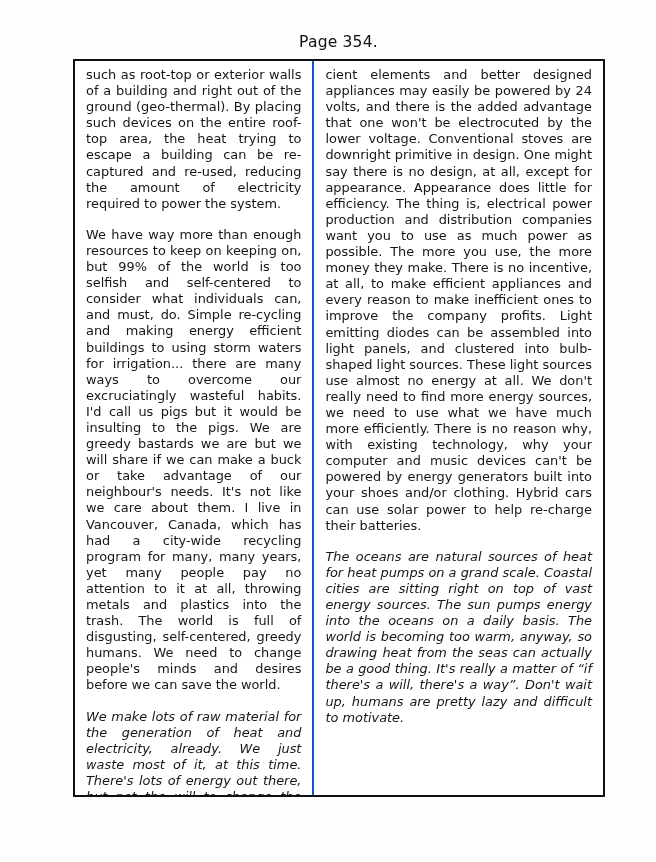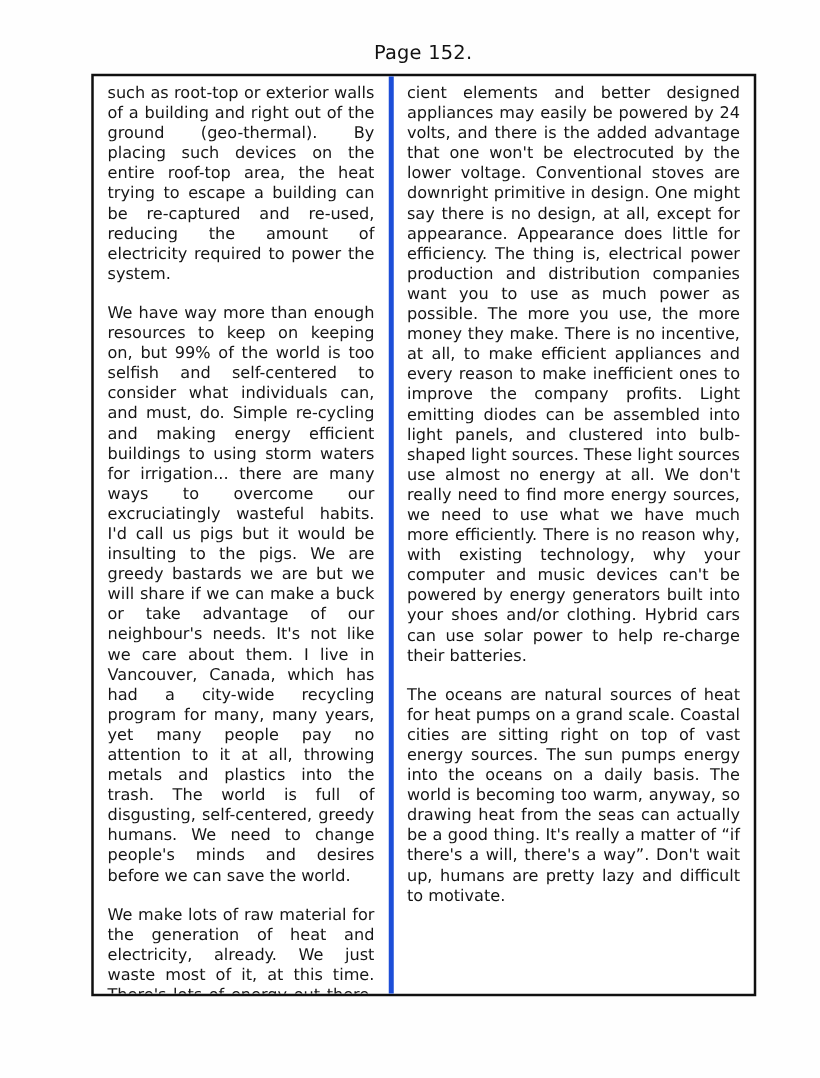--- a/index.html
+++ b/index.html
@@ -33,31 +33,31 @@
     background: #fff;
   }
   .col {
     height: 100%;
     padding: 6px 11px 4px 11px;
     font-size: 12.9px;
     line-height: 16.1px;
     text-align: justify;
     overflow: hidden;
   }
-  .col-left  { width: 264px; border-right: 4px solid #1d4ed8; }
+  .col-left  { width: 264px; border-right: 2px solid #1d4ed8; }
   .col-right { width: 319px; display: flex; flex-direction: column; }
   .para { margin-bottom: 15px; }
-  .para:last-child { margin-bottom: 16px; }
+  .para:last-child { margin-bottom: 16px; font-style: italic; }
 </style>
 </head>
 <body>
 
 <div class="page">
 
-  <div class="page-title">Page 152.</div>
+  <div class="page-title">Page 354.</div>
 
   <div class="content-box">
 
     <div class="col col-left">
         <p class="para">such as root-top or exterior walls of a building and right out of the ground (geo-thermal).  By placing such devices on the entire roof-top area, the heat trying to escape a building can be re-captured and re-used, reducing the amount of electricity required to power the system.</p>
         <p class="para">We have way more than enough resources to keep on keeping on, but 99% of the world is too selfish and self-centered to consider what individuals can, and must, do.  Simple re-cycling and making energy efficient buildings to using storm waters for irrigation... there are many ways to overcome our excruciatingly wasteful habits.  I'd call us pigs but it would be insulting to the pigs.  We are greedy bastards we are but we will share if we can make a buck or take advantage of our neighbour's needs.  It's not like we care about them.  I live in Vancouver, Canada, which has had a city-wide recycling program for many, many years, yet many people pay no attention to it at all, throwing metals and plastics into the trash.  The world is full of disgusting, self-centered, greedy humans.  We need to change people's minds and desires before we can save the world.</p>
         <p class="para">We make lots of raw material for the generation of heat and electricity, already.  We just waste most of it, at this time.  There's lots of energy out there, but not the will to change the status quo.  Grow grass on rooftops, save your rainwater for gardening.  There are many little ways to make a big difference.  An advancement will be the development of better capacitors to replace storage batteries.  Better insulating materials will make capacitors safer for use in auto-mobiles, and all homes will have a water-heater size capacitor to hold self-generated power.  The exteriors of most buildings will become power collectors in the very near future.  There is no need for high voltage electrical systems in homes.  In the future we will likely use 24 volt systems in residences.  Stoves don't need to suck up as much power as they do.  Ceramic insulation, more effi-</p>
       </div>
 
     <div class="col col-right">

